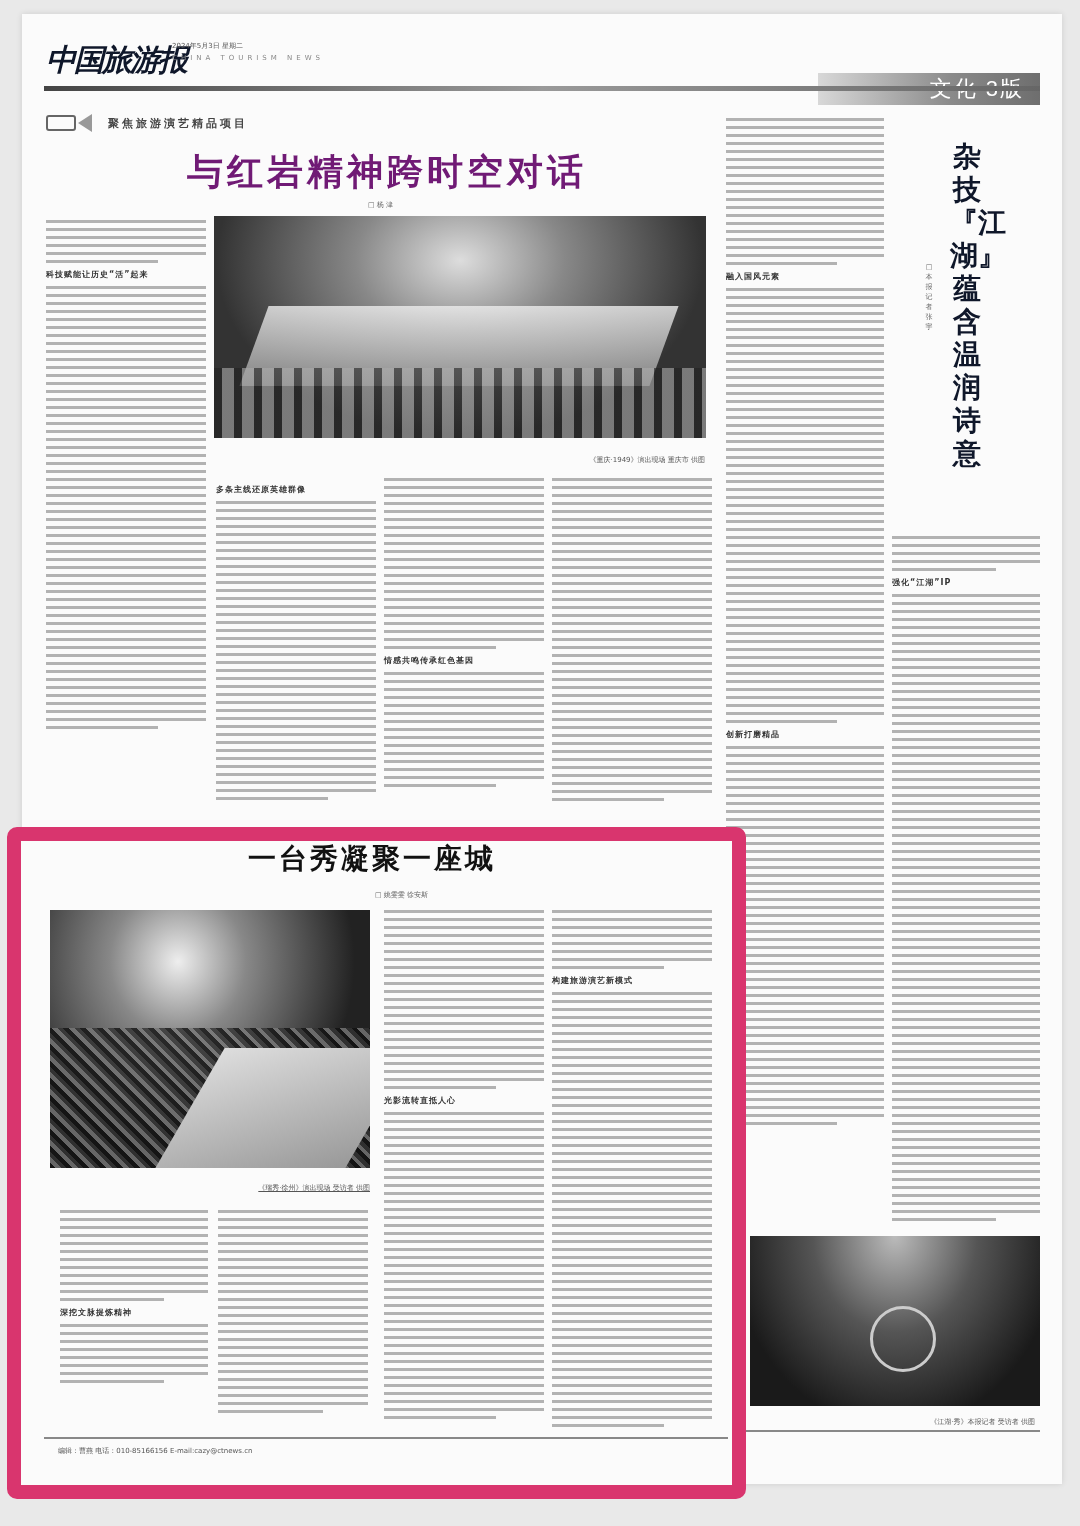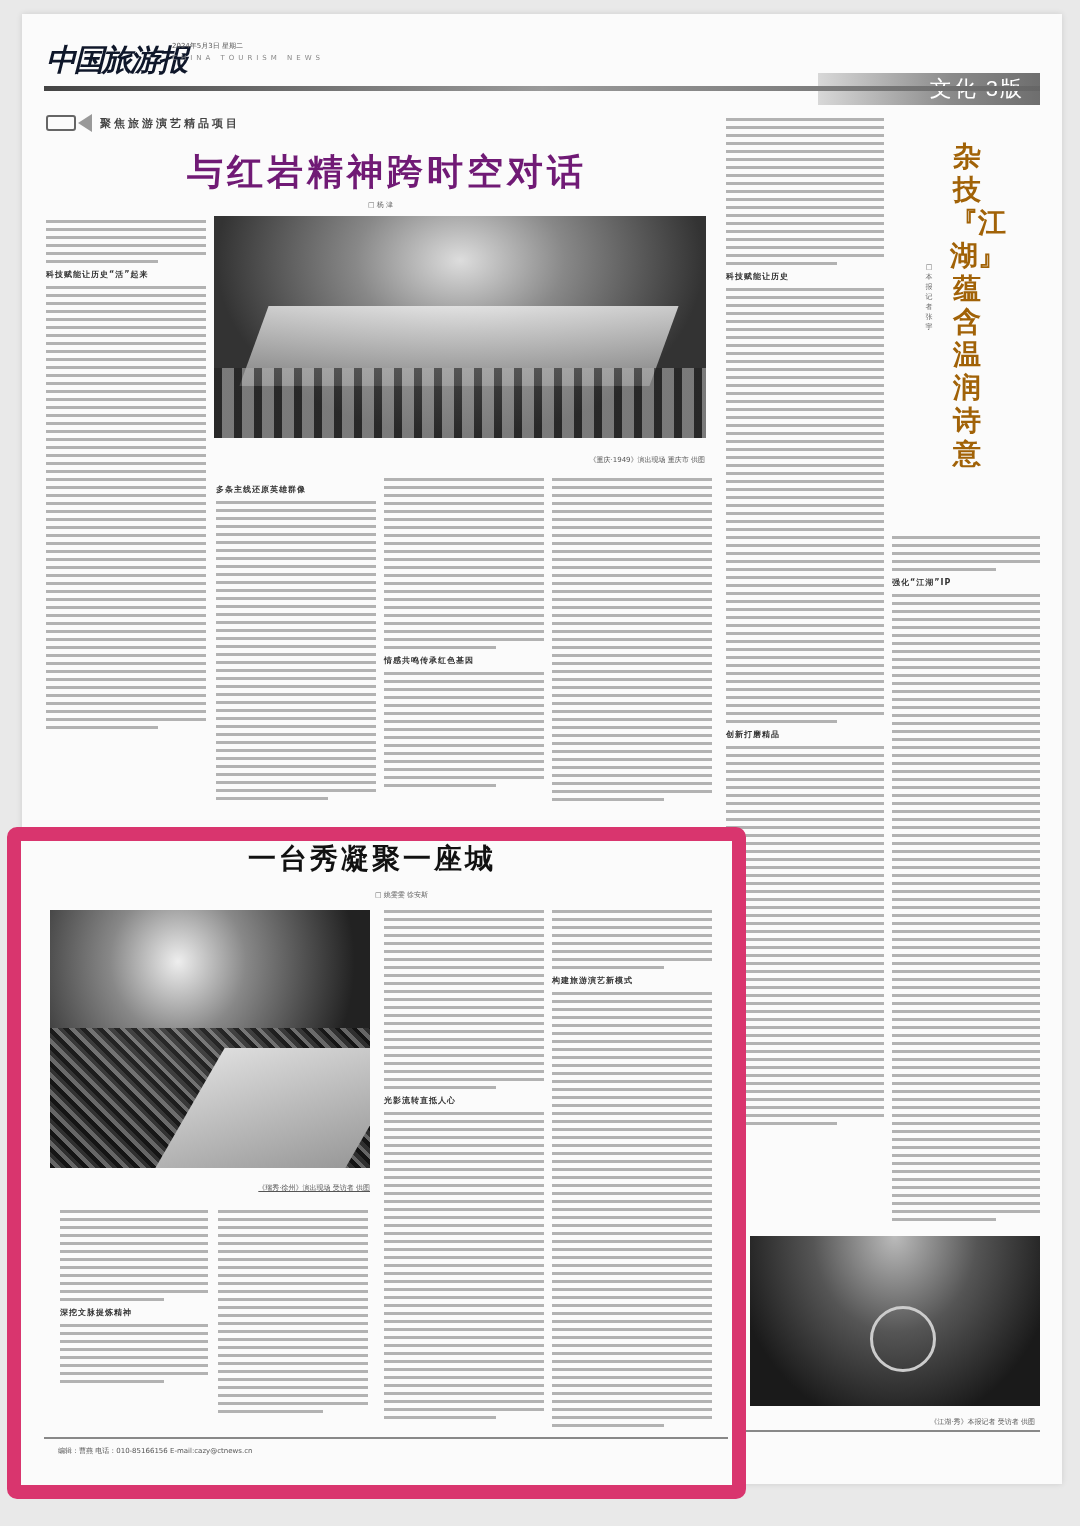--- a/index.html
+++ b/index.html
@@ -3,39 +3,39 @@
 <meta charset="utf-8">
 <style>
   html,body{margin:0;padding:0;}
   body{width:1080px;height:1526px;background:#e9e9e9;position:relative;overflow:hidden;font-family:"DejaVu Serif",serif;color:#222;}
   .paper{position:absolute;left:22px;top:14px;width:1040px;height:1470px;background:#fbfbfb;box-shadow:0 0 6px rgba(0,0,0,.12);}
   .masthead-logo{position:absolute;left:46px;top:40px;font-family:"DejaVu Serif",serif;font-size:30px;font-style:italic;font-weight:bold;color:#0f172a;letter-spacing:-2px;}
   .masthead-meta{position:absolute;left:172px;top:40px;font-size:7px;color:#555;font-family:"DejaVu Sans",sans-serif;line-height:12px;}
   .masthead-meta .en{letter-spacing:4px;color:#888;}
   .section-box{position:absolute;left:818px;top:41px;width:222px;height:32px;background:linear-gradient(90deg,#d8d8d8,#8a8a8a 60%,#6e6e6e);color:#fff;font-family:Liberation Sans, sans-serif;font-size:22px;text-align:right;line-height:32px;padding-right:16px;box-sizing:border-box;letter-spacing:2px;margin-top:32px;}
   .rule-top{position:absolute;left:44px;top:86px;width:996px;height:5px;background:linear-gradient(90deg,#444,#999 50%,#666);}
-  .series-tag{position:absolute;left:46px;top:112px;display:flex;align-items:center;gap:6px;}
+  .series-tag{position:absolute;left:46px;top:112px;display:flex;align-items:center;gap:14px;}
   .cam-icon{width:48px;height:22px;position:relative;}
   .cam-icon .body{position:absolute;left:0;top:3px;width:30px;height:16px;border:2px solid #666;border-radius:3px;box-sizing:border-box;}
   .cam-icon .lens{position:absolute;left:32px;top:2px;width:0;height:0;border-top:9px solid transparent;border-bottom:9px solid transparent;border-right:14px solid #999;}
   .series-text{font-size:11px;font-weight:bold;color:#444;letter-spacing:3px;font-family:"DejaVu Sans",sans-serif;}
   .headline1{position:absolute;left:168px;top:148px;font-size:36px;font-weight:bold;letter-spacing:4px;color:#701a75;margin-left:19px;}
   .byline{font-family:"DejaVu Sans",sans-serif;font-size:7px;color:#666;position:absolute;}
   .photo{position:absolute;background:#555;overflow:hidden;}
   .photo1{left:214px;top:216px;width:492px;height:222px;background:
     radial-gradient(ellipse at 50% 20%,#ddd 0,#888 30%,#333 70%),#444;}
   .photo1 .stage{position:absolute;left:40px;top:90px;width:410px;height:80px;background:linear-gradient(180deg,#eee,#999);transform:skewX(-20deg);opacity:.8;}
   .photo1 .trees{position:absolute;left:0;bottom:0;width:100%;height:70px;background:repeating-linear-gradient(90deg,#222 0 8px,#aaa 8px 20px);opacity:.6;}
   .caption{font-family:"DejaVu Sans",sans-serif;font-size:7px;color:#555;position:absolute;text-align:right;}
   .col{position:absolute;}
   .txtblk{display:flex;flex-direction:column;gap:5px;}
   .ln{height:3px;background:#9a9a9a;opacity:.75;}
   .ln.s{width:70%;}
   .subhead{font-family:"DejaVu Sans",sans-serif;font-size:8px;font-weight:bold;color:#333;text-align:left;margin:6px 0;letter-spacing:1px;}
-  .vertical-title{position:absolute;left:950px;top:140px;width:34px;font-size:28px;font-weight:bold;line-height:33px;color:#a16207;text-align:center;}
+  .vertical-title{position:absolute;left:950px;top:140px;width:34px;font-size:28px;font-weight:bold;line-height:33px;color:#0f172a;text-align:center;}
   .vertical-by{position:absolute;left:924px;top:262px;width:10px;font-size:7px;line-height:10px;color:#666;font-family:"DejaVu Sans",sans-serif;text-align:center;}
   .highlight{position:absolute;left:7px;top:827px;width:739px;height:672px;border:14px solid #d9356e;border-radius:10px;box-sizing:border-box;background:#fbfbfb;}
   .headline2{position:absolute;left:248px;top:840px;font-size:28px;font-weight:bold;letter-spacing:3px;color:#111;}
   .photo2{left:50px;top:910px;width:320px;height:258px;background:radial-gradient(ellipse at 40% 20%,#eee 0,#888 25%,#222 65%);}
   .photo2 .crowd{position:absolute;left:0;bottom:0;width:100%;height:140px;background:repeating-linear-gradient(45deg,#111 0 4px,#777 4px 8px,#333 8px 12px);opacity:.8;}
   .photo2 .runway{position:absolute;left:140px;bottom:0;width:190px;height:120px;background:linear-gradient(160deg,#ddd,#999);transform:skewX(-30deg);}
   .photo3{left:750px;top:1236px;width:290px;height:170px;background:radial-gradient(ellipse at 50% 0,#bbb 0,#555 40%,#1a1a1a 80%);}
   .photo3 .ring{position:absolute;left:120px;top:70px;width:60px;height:60px;border:3px solid #ccc;border-radius:50%;}
   .rule-bottom{position:absolute;left:44px;top:1437px;width:684px;height:2px;background:#888;}
   .rule-bottom2{position:absolute;left:746px;top:1430px;width:294px;height:2px;background:#888;}
@@ -293,21 +293,21 @@
       <div class="ln"></div>
       <div class="ln"></div>
       <div class="ln"></div>
       <div class="ln"></div>
       <div class="ln"></div>
       <div class="ln"></div>
       <div class="ln"></div>
       <div class="ln"></div>
       <div class="ln s"></div>
     </div>
-  <div class="subhead">科技赋能让历史</div>
+  <div class="subhead">融入国风元素</div>
   <div class="txtblk">
       <div class="ln"></div>
       <div class="ln"></div>
       <div class="ln"></div>
       <div class="ln"></div>
       <div class="ln"></div>
       <div class="ln"></div>
       <div class="ln"></div>
       <div class="ln"></div>
       <div class="ln"></div>

